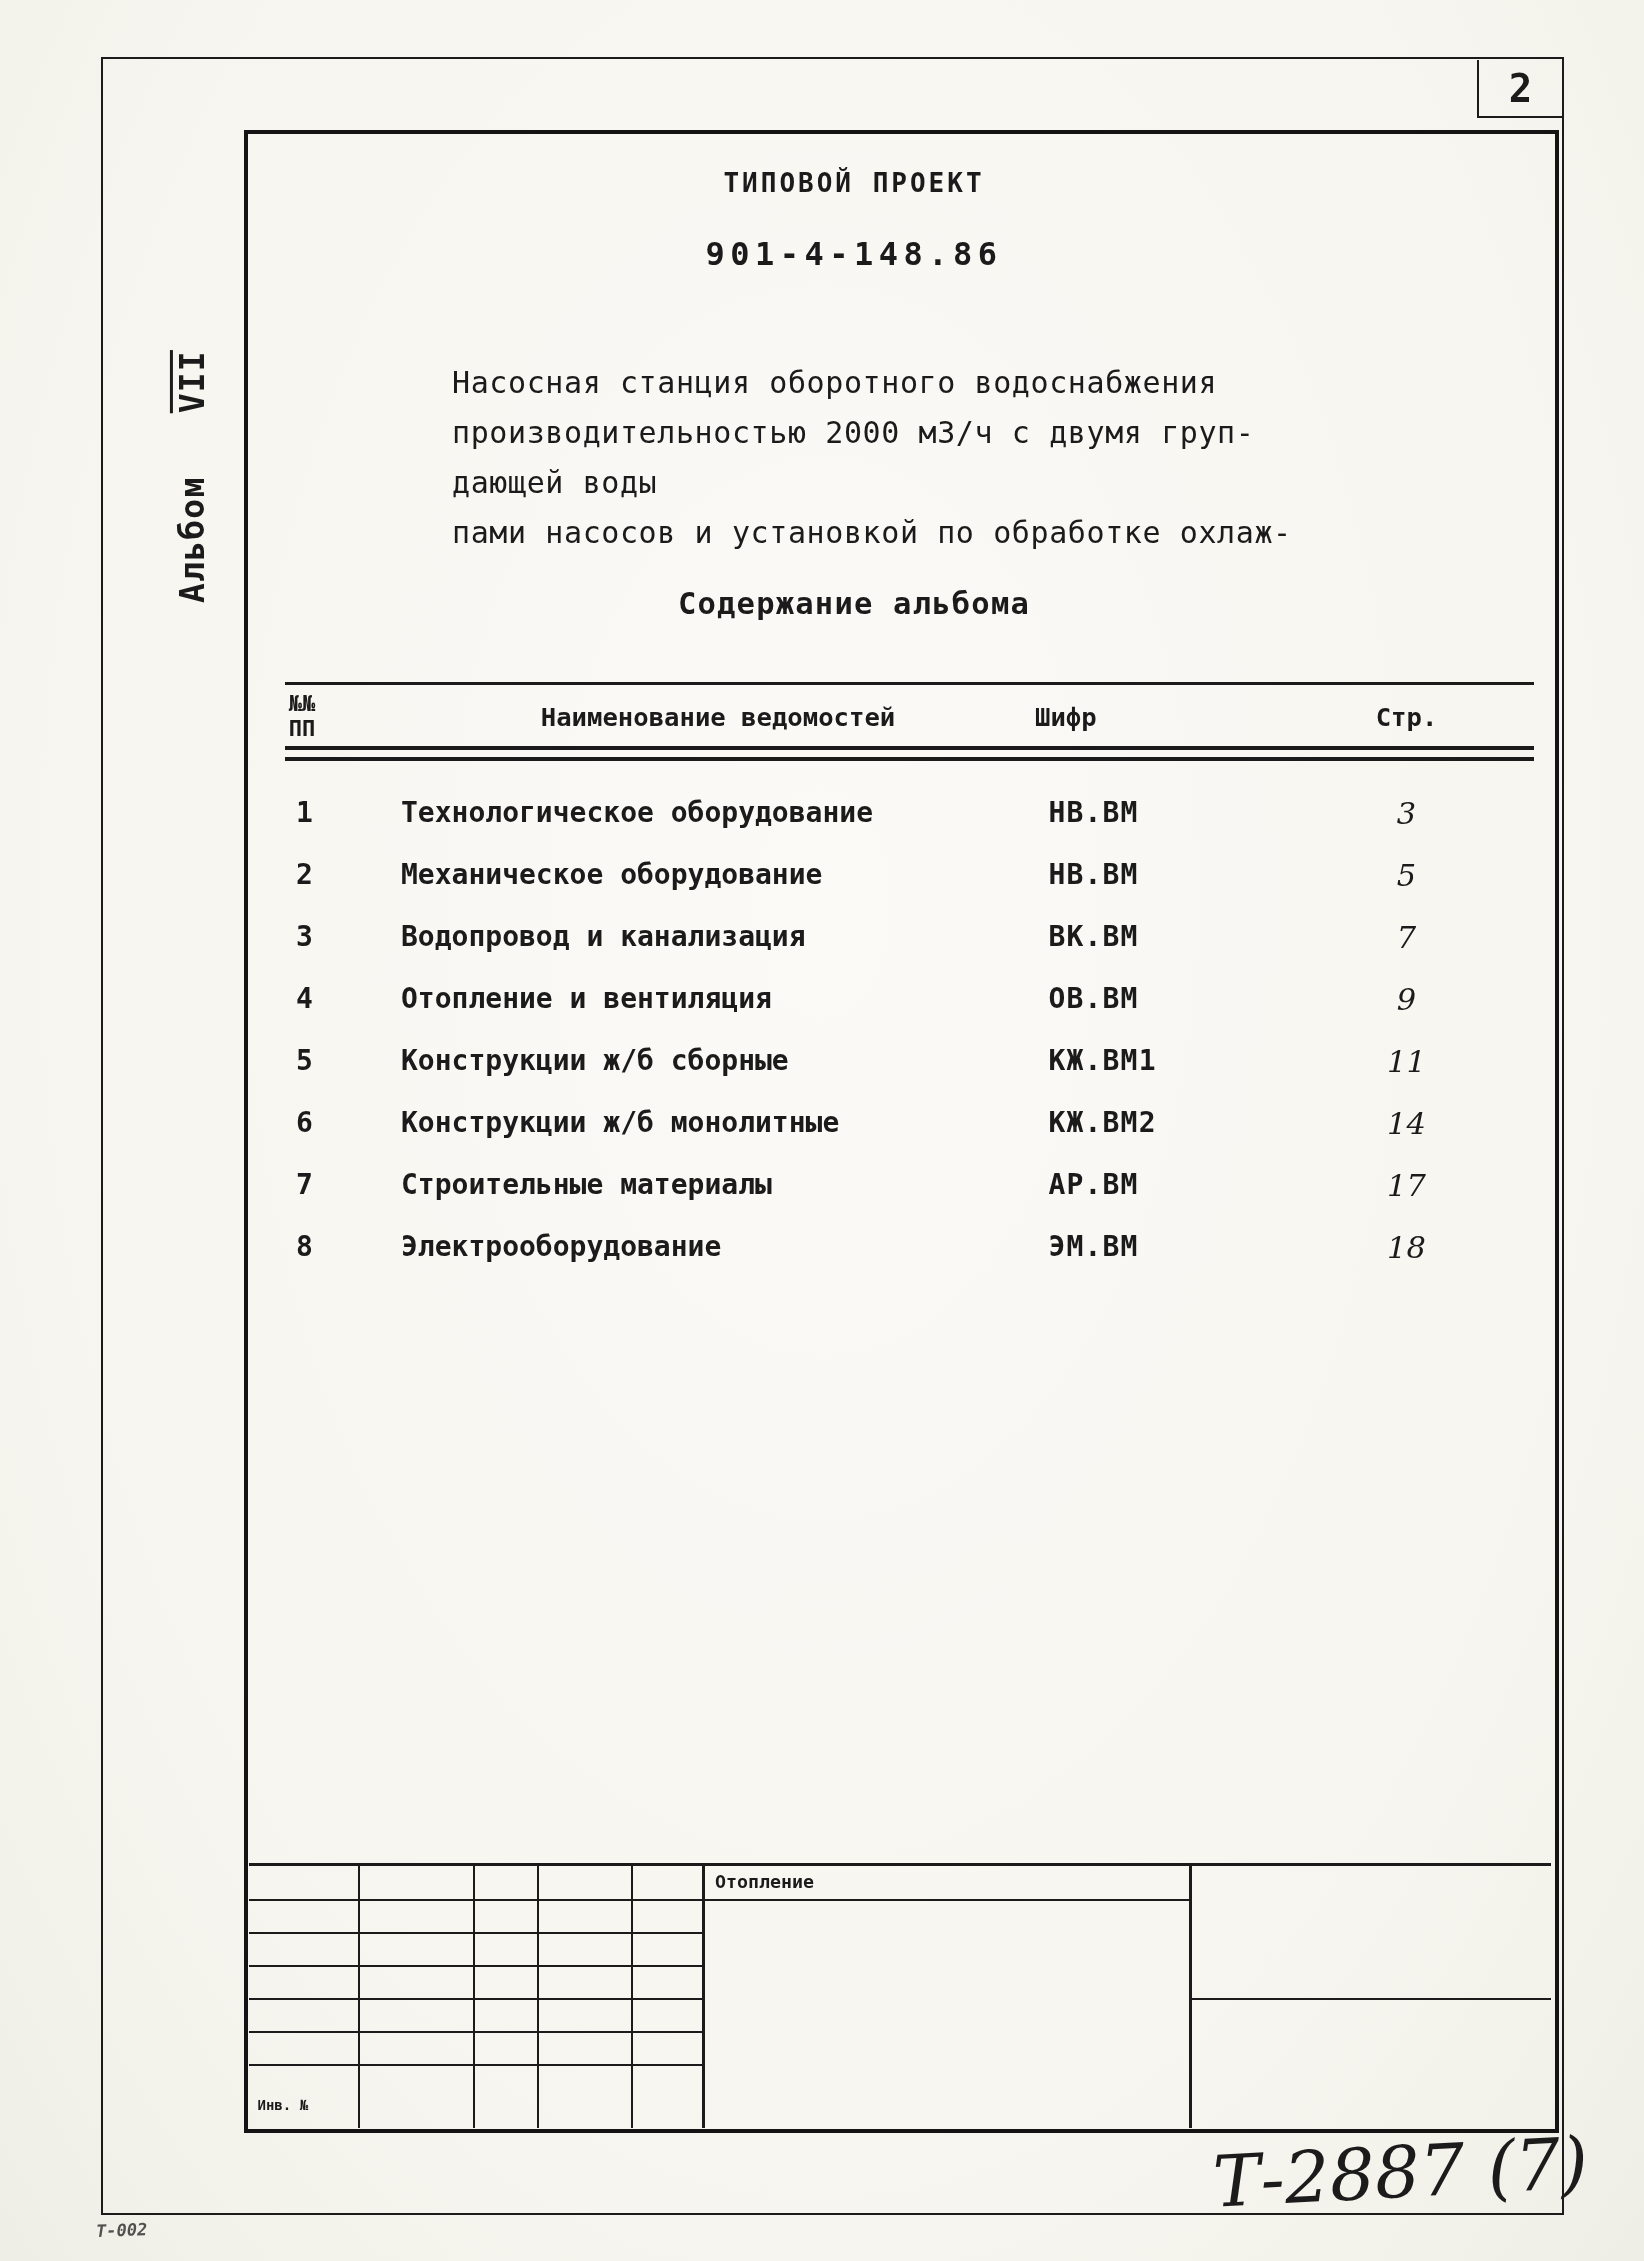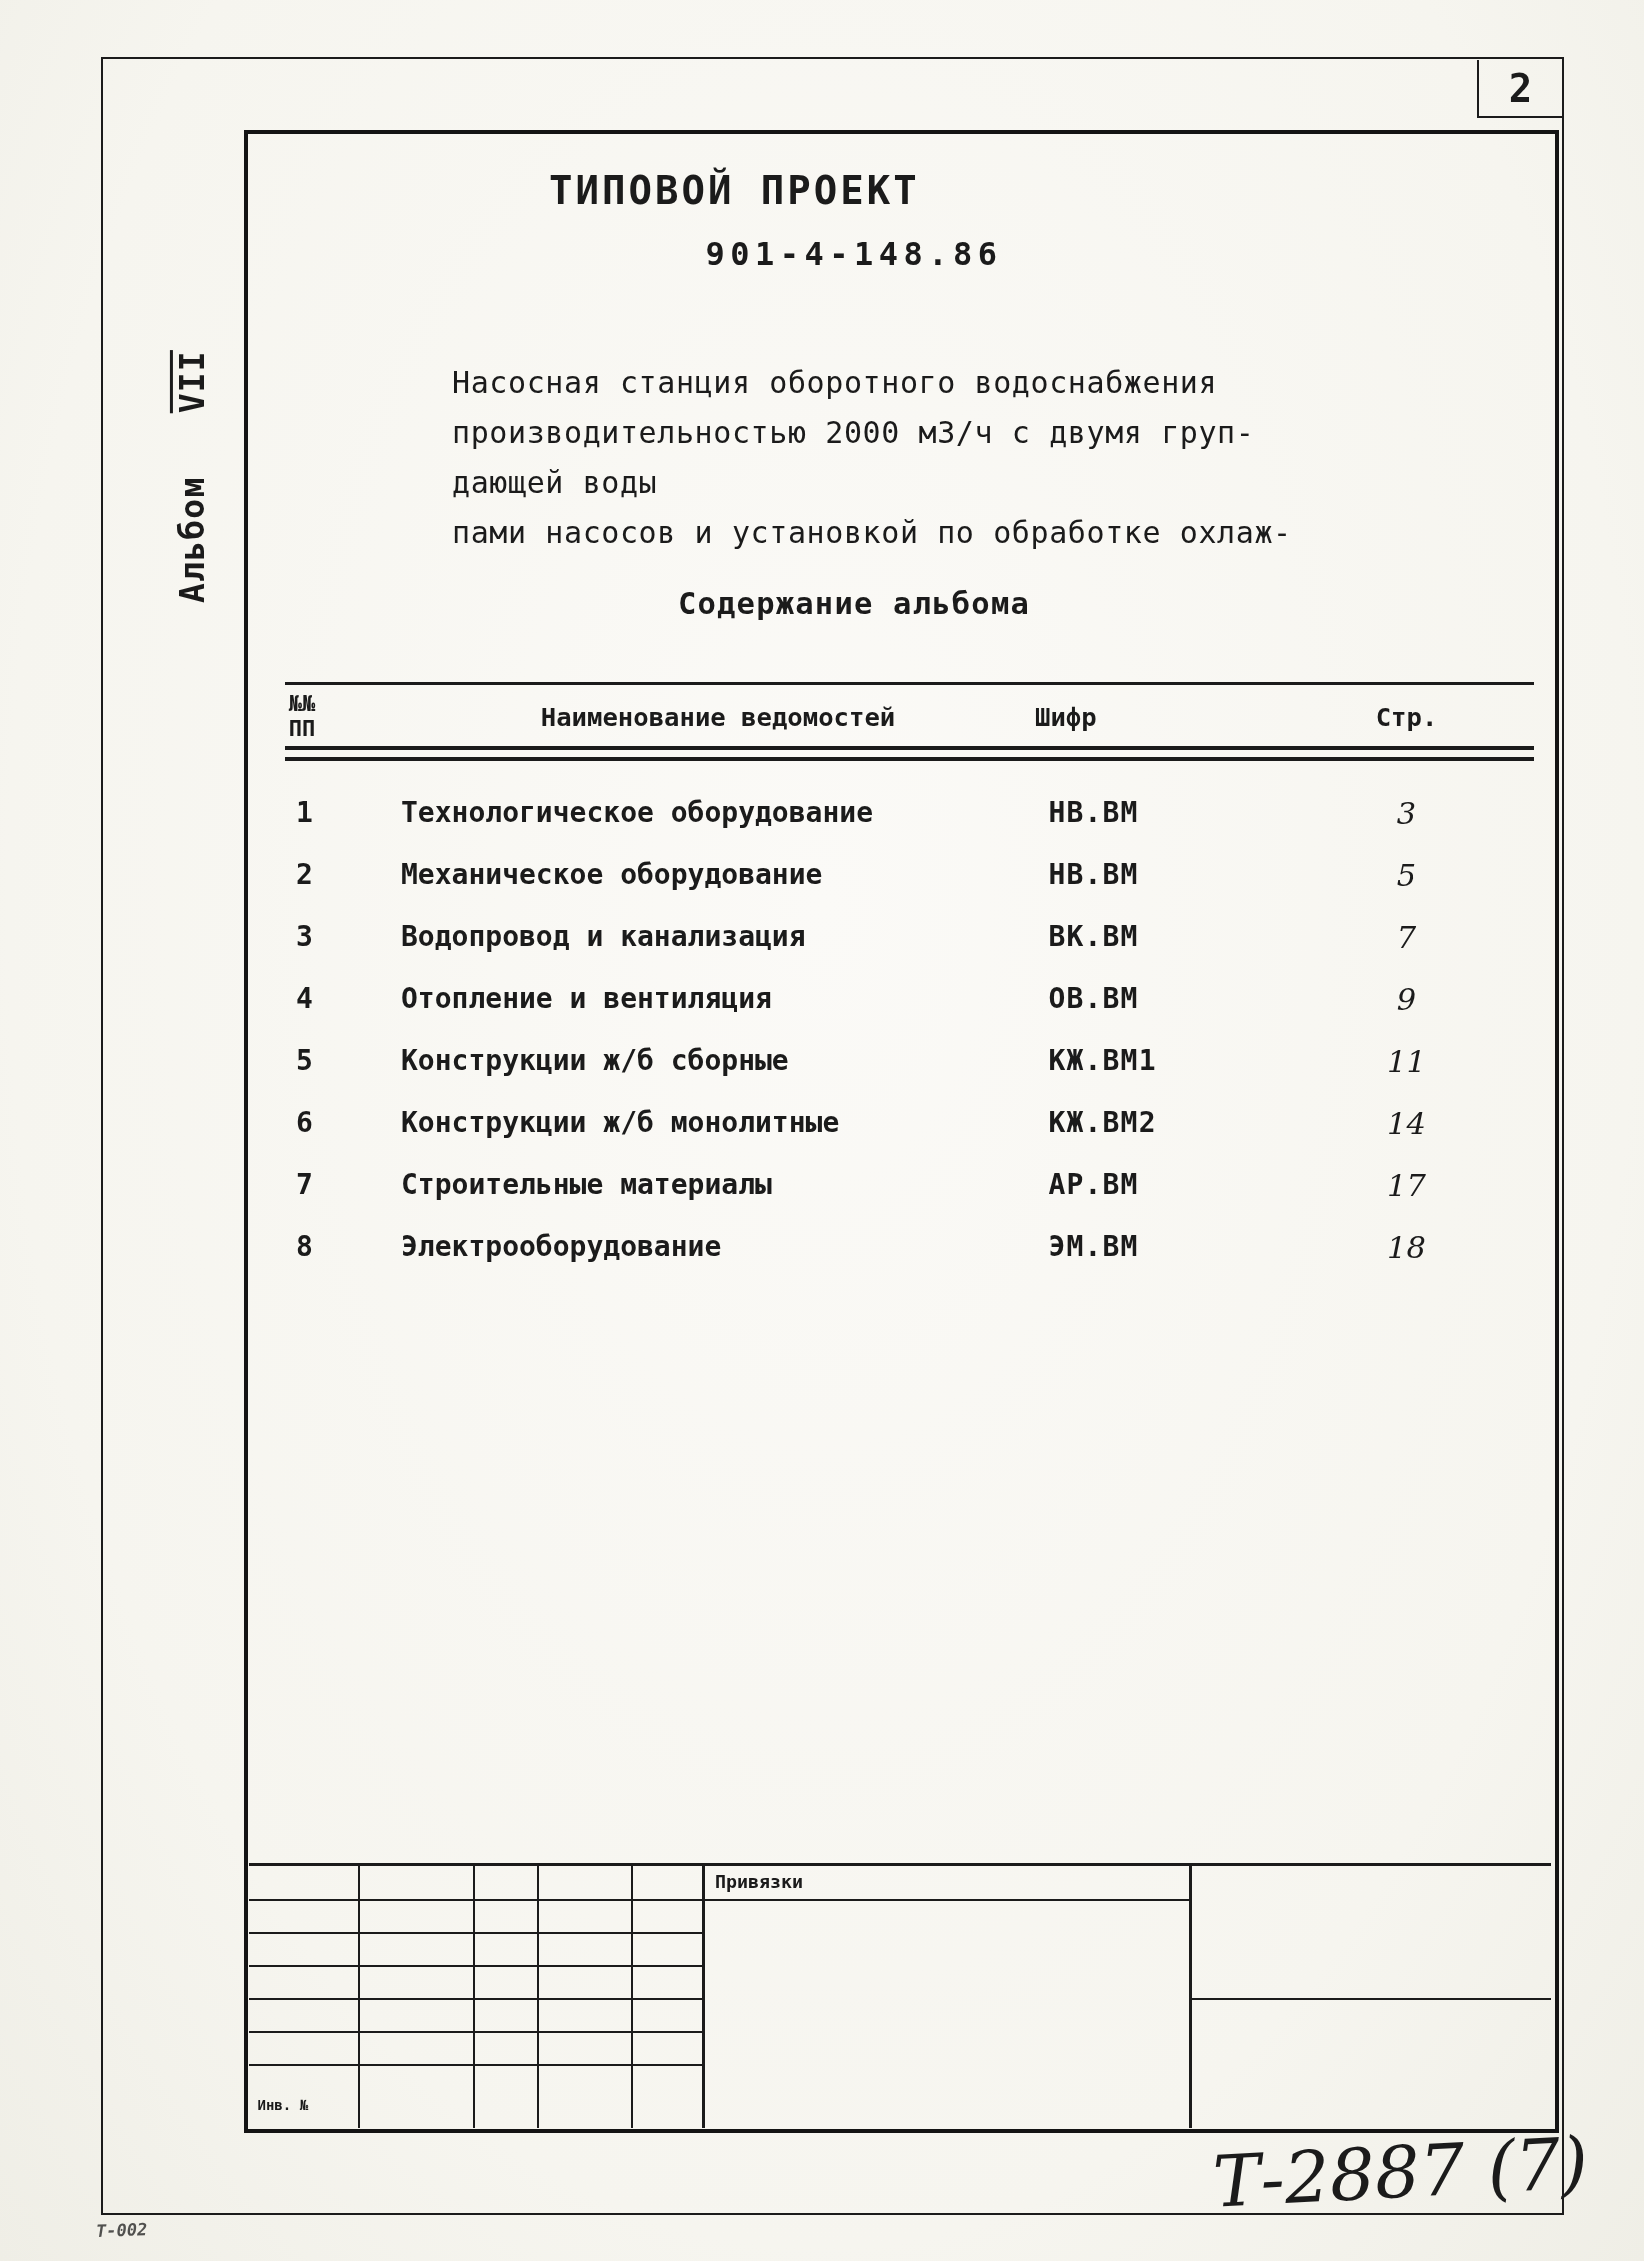--- a/index.html
+++ b/index.html
@@ -34,22 +34,22 @@
     display:flex;align-items:center;justify-content:center;
   }
   .album-inner{
     transform:rotate(-90deg);white-space:nowrap;
     font-size:33px;font-weight:700;letter-spacing:1.2px;
   }
   .album-num{text-decoration:overline;}
 
   
   .doc-type{
-    position:absolute;left:549px;top:168px;width:610px;text-align:left;
-    font-size:39px;font-weight:700;letter-spacing:3px;
+    position:absolute;left:549px;top:168px;width:610px;text-align:center;
+    font-size:26px;font-weight:700;letter-spacing:3px;
   }
   .doc-number{
     position:absolute;left:549px;top:235px;width:610px;text-align:center;
     font-size:32px;font-weight:700;letter-spacing:5.5px;
   }
   .description{
     position:absolute;left:452px;top:358px;width:951px;
     font-size:30px;font-weight:400;line-height:50px;letter-spacing:0.6px;
   }
   .contents-title{
@@ -216,21 +216,21 @@
     <div class="tb-line" style="left:0;top:66px;width:453px;height:2.4px;"></div>
     <div class="tb-line" style="left:0;top:99px;width:453px;height:2.4px;"></div>
     <div class="tb-line" style="left:0;top:132px;width:453px;height:2.4px;"></div>
     <div class="tb-line" style="left:0;top:165px;width:453px;height:2.4px;"></div>
     <div class="tb-line" style="left:0;top:198px;width:453px;height:2.4px;"></div>
 
     <div class="tb-line" style="left:453px;top:33px;width:490px;height:2.4px;"></div>
 
     <div class="tb-line" style="left:940px;top:132px;width:362px;height:2.4px;"></div>
 
-    <div class="tb-label">Привязки</div>
+    <div class="tb-label">Отопление</div>
     <div class="tb-inv">Инв. №</div>
   </div>
 
   <div class="handwritten">Т-2887 (7)</div>
 
   <div class="corner-code">Т-002</div>
 
 </div>
 
 

